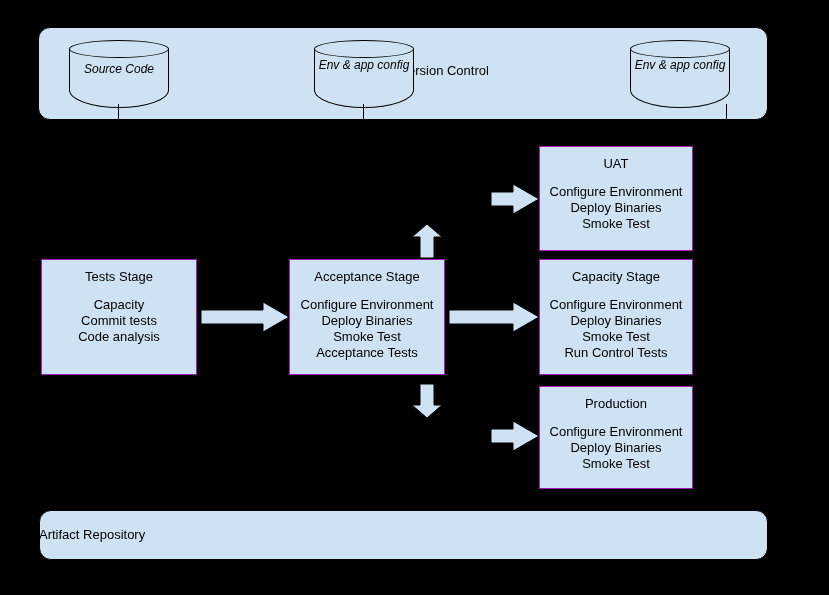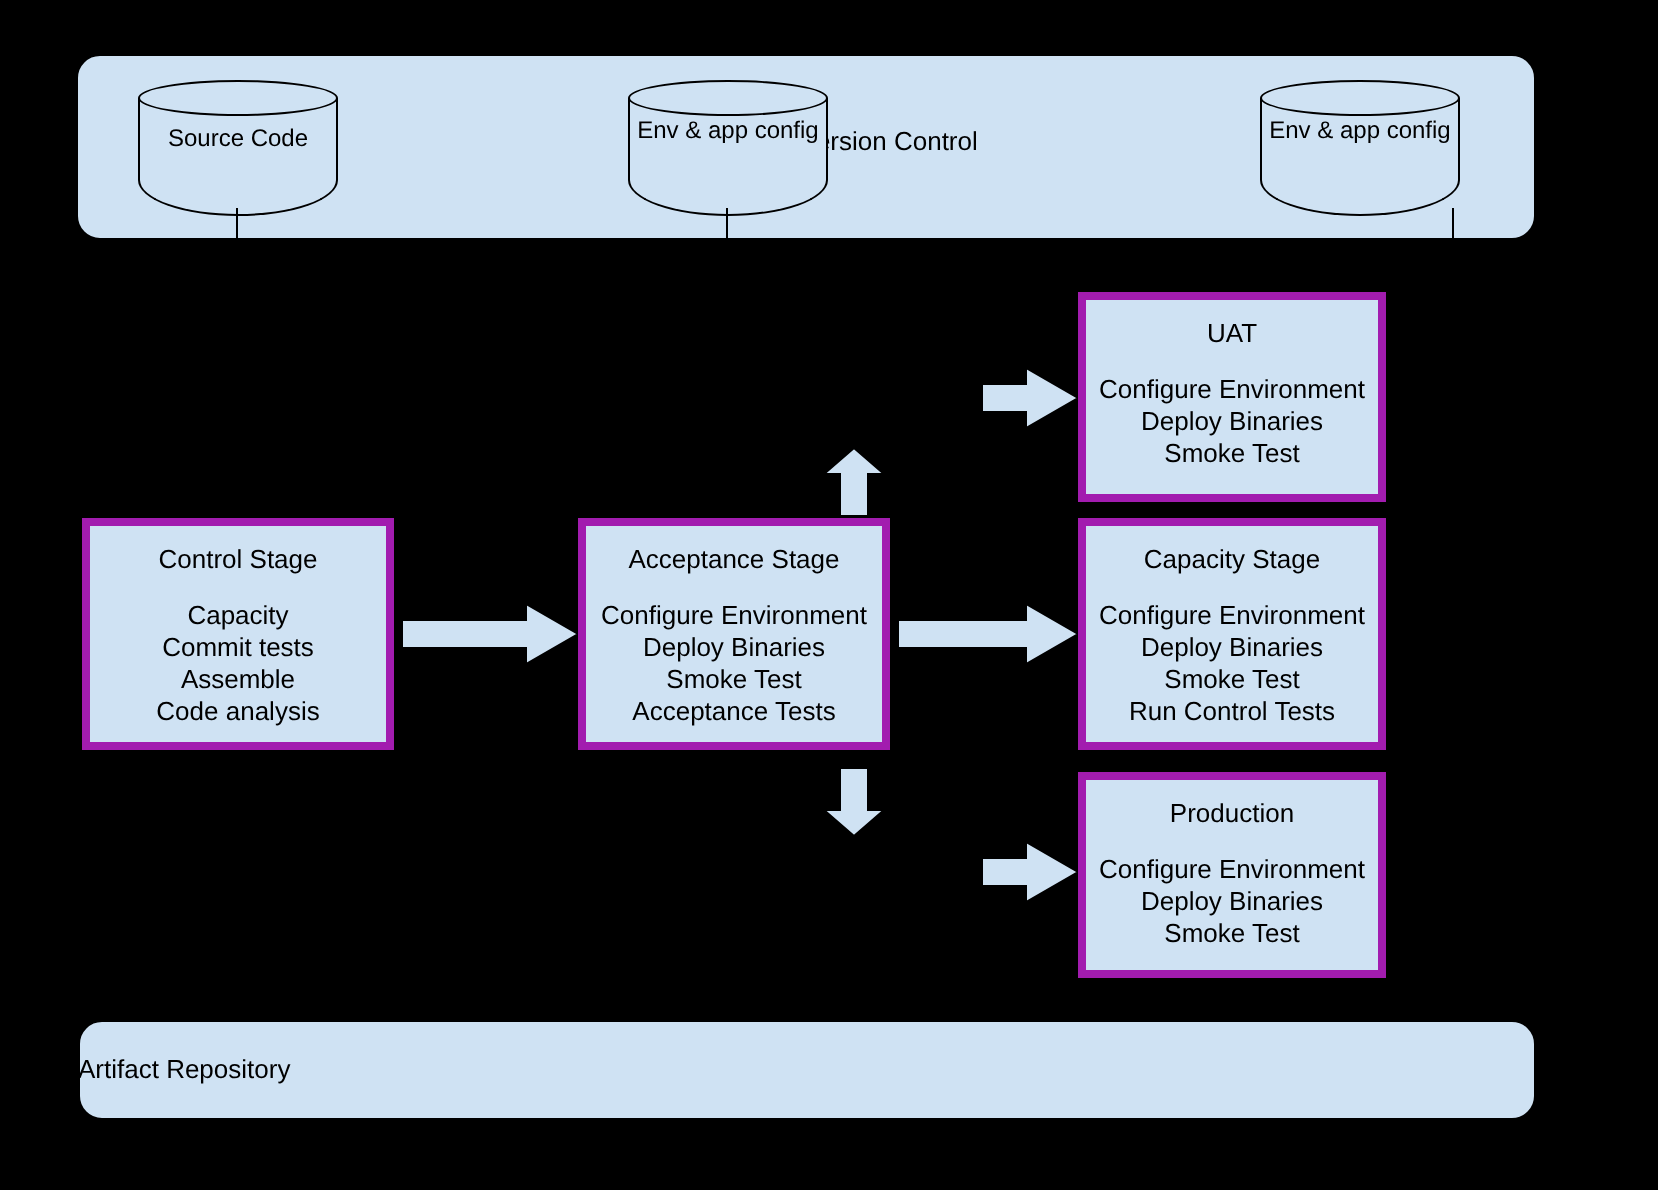--- a/index.html
+++ b/index.html
@@ -17,21 +17,21 @@
   }
   #canvas {
     position: absolute;
     left: 0; top: 0;
     width: 829px;
     height: 595px;
   }
   .box {
     position: absolute;
     background: #cfe2f3;
-    border: 4px solid #a21caf;
+    border: 1px solid #a21caf;
     box-sizing: border-box;
     text-align: center;
   }
   .box .title {
     font-size: 13px;
     line-height: 16px;
     padding-top: 9px;
   }
   .box .lines {
     font-size: 13px;
@@ -83,20 +83,21 @@
     box-sizing: border-box;
   }
   .cyl-label {
     position: absolute;
     left: 0;
     right: 0;
     top: 22px;
     font-size: 12px;
     line-height: 15px;
     text-align: center;
+    font-style: italic;
   }
   .arrow {
     position: absolute;
   }
   .arrow svg { display: block; }
   .connector {
     position: absolute;
     background: #000000;
   }
 </style>
@@ -128,25 +129,24 @@
     <div class="cyl-label" style="top:18px;">
       <div>Env &amp; app config</div>
     </div>
   </div>
 
   <div class="connector" style="left:118px; top:104px; width:1px; height:30px;"></div>
   <div class="connector" style="left:363px; top:104px; width:1px; height:30px;"></div>
   <div class="connector" style="left:726px; top:104px; width:1px; height:30px;"></div>
 
   <div class="box" style="left:41px; top:259px; width:156px; height:116px;">
-    <div class="title">Control Stage</div>
+    <div class="title">Tests Stage</div>
     <div class="lines">
       <div>Capacity</div>
       <div>Commit tests</div>
-      <div>Assemble</div>
       <div>Code analysis</div>
     </div>
   </div>
 
   <div class="box" style="left:289px; top:259px; width:156px; height:116px;">
     <div class="title">Acceptance Stage</div>
     <div class="lines">
       <div>Configure Environment</div>
       <div>Deploy Binaries</div>
       <div>Smoke Test</div>

